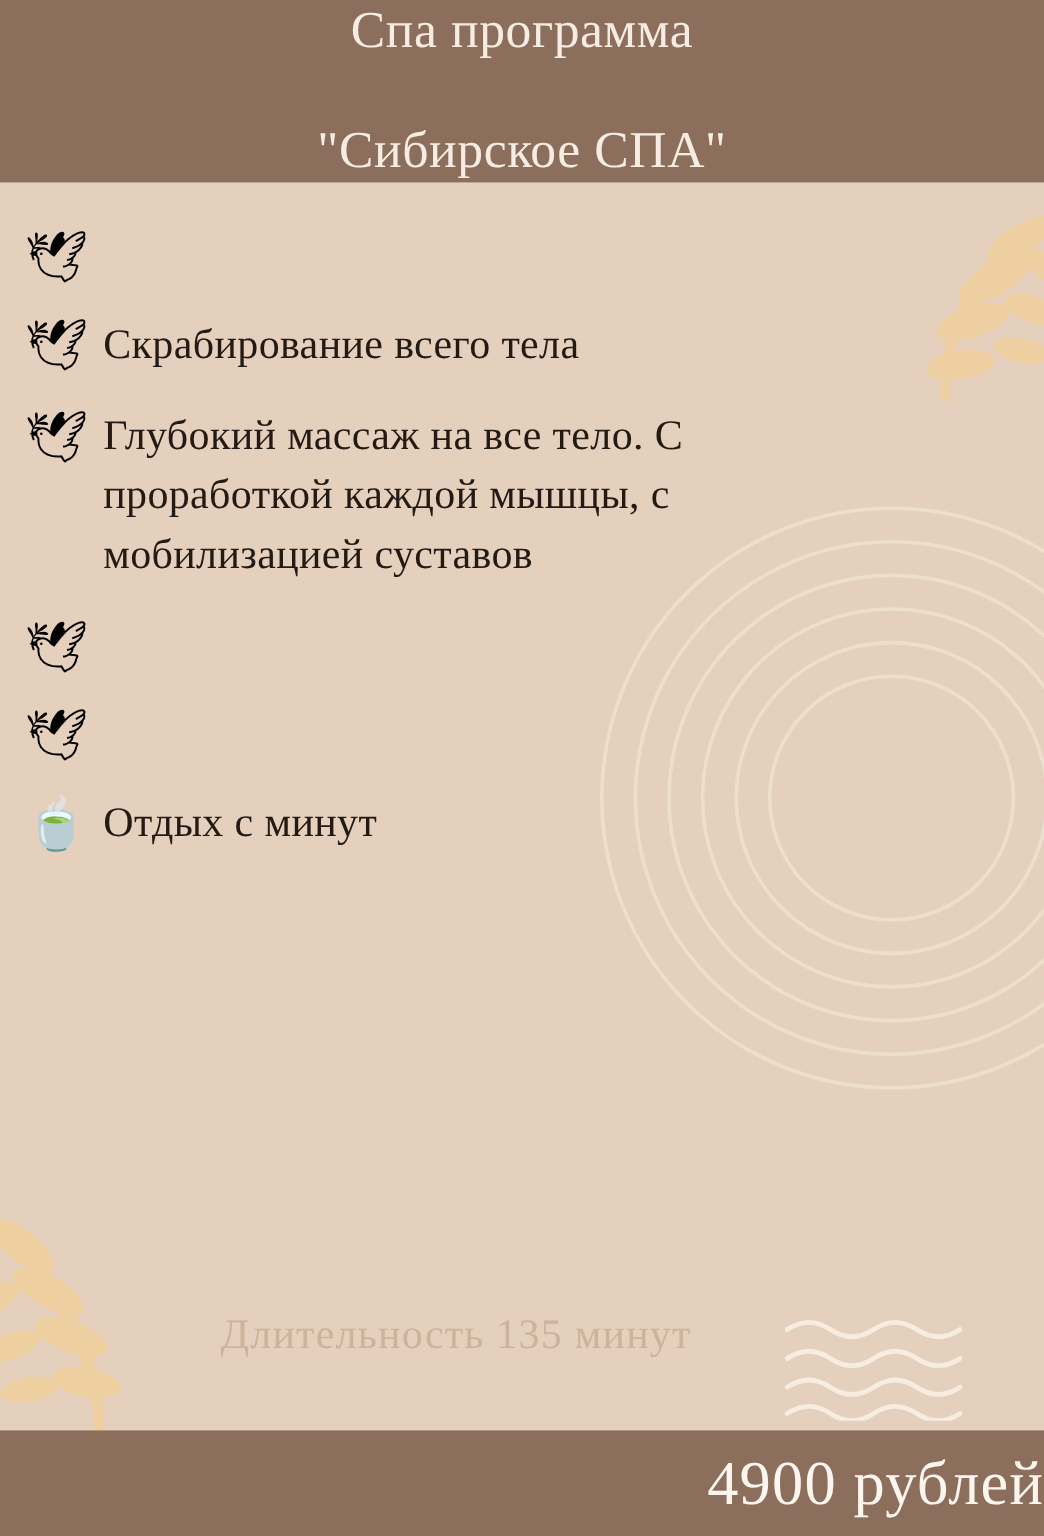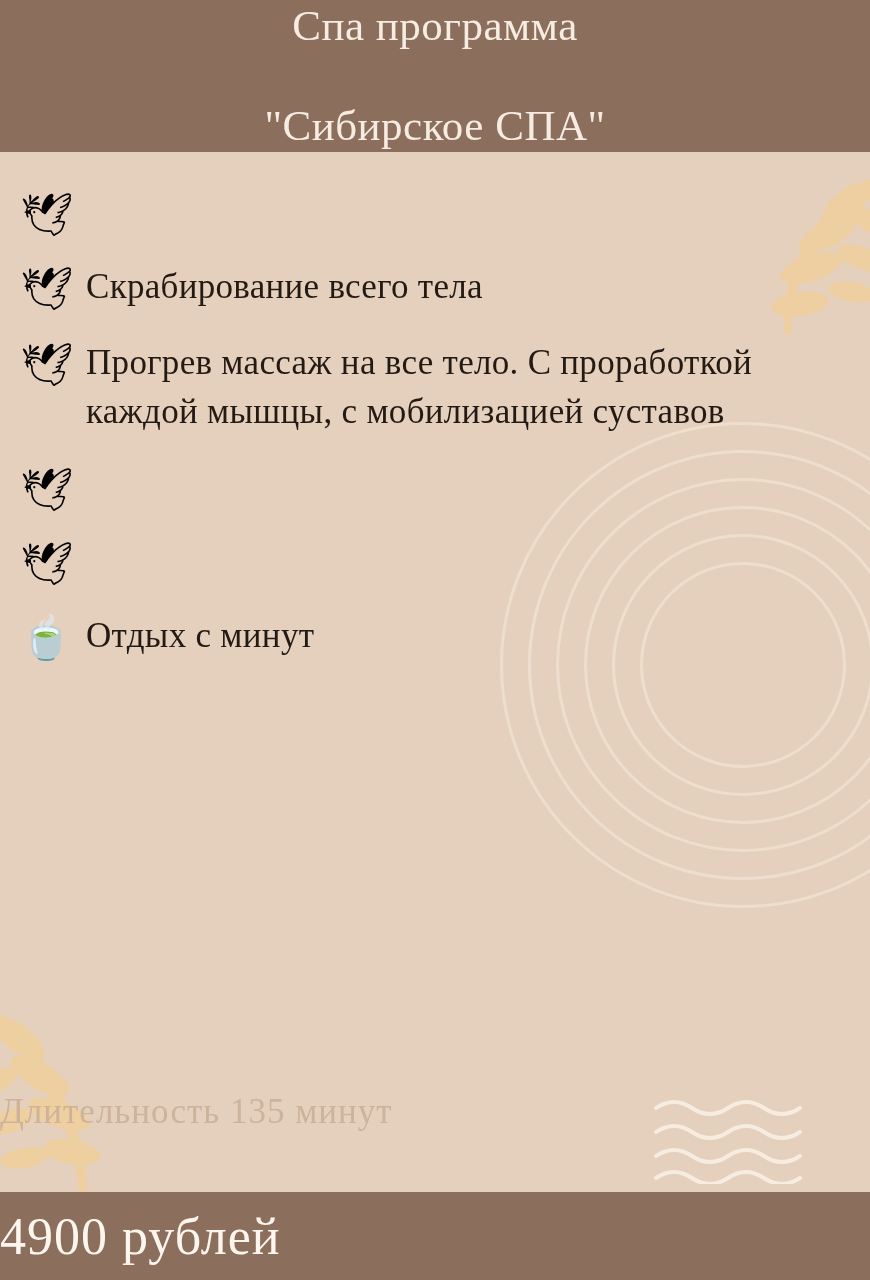--- a/index.html
+++ b/index.html
@@ -133,38 +133,39 @@
     color: #241a14;
     letter-spacing: 0.3px;
   }
 
   
   .duration {
     position: absolute;
     left: 0;
     width: 760px;
     top: 940px;
+    text-align: center;
     font-family: "Liberation Serif", serif;
     font-size: 35px;
     color: #cdb39c;
     letter-spacing: 1px;
     z-index: 4;
   }
 
   
   .footer-band {
     position: absolute;
     left: 0;
     bottom: 0;
     width: 870px;
     height: 88px;
     background: #8c6e5d;
     display: flex;
     align-items: center;
-    justify-content: flex-start;
+    justify-content: flex-end;
     z-index: 5;
   }
   .footer-band .price {
     color: #fdf6ef;
     font-family: "Liberation Serif", serif;
     font-size: 52px;
     letter-spacing: 1px;
   }
 </style>
 </head>
@@ -229,21 +230,21 @@
         <div class="bullet-icon">🕊</div>
       </div>
 
       <div class="list-item">
         <div class="bullet-icon">🕊</div>
         <div class="item-text">Скрабирование всего тела</div>
       </div>
 
       <div class="list-item">
         <div class="bullet-icon">🕊</div>
-        <div class="item-text">Прогрев массаж на все тело. С проработкой каждой мышцы, с мобилизацией суставов</div>
+        <div class="item-text">Глубокий массаж на все тело. С проработкой каждой мышцы, с мобилизацией суставов</div>
       </div>
 
       <div class="list-item">
         <div class="bullet-icon">🕊</div>
       </div>
 
       <div class="list-item">
         <div class="bullet-icon">🕊</div>
       </div>
 

